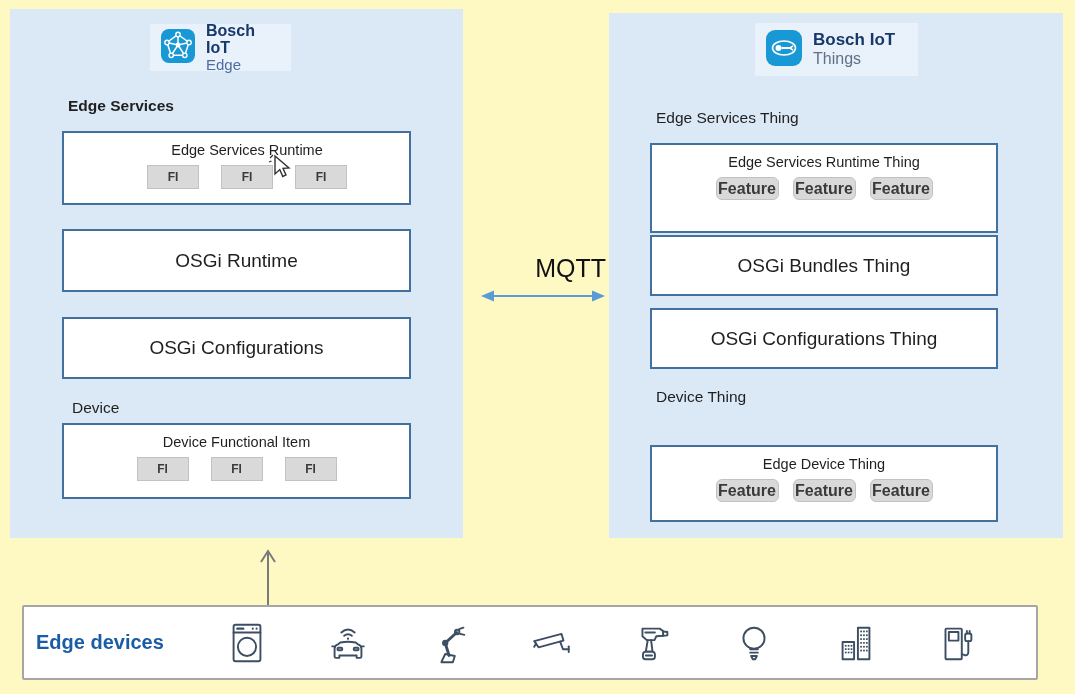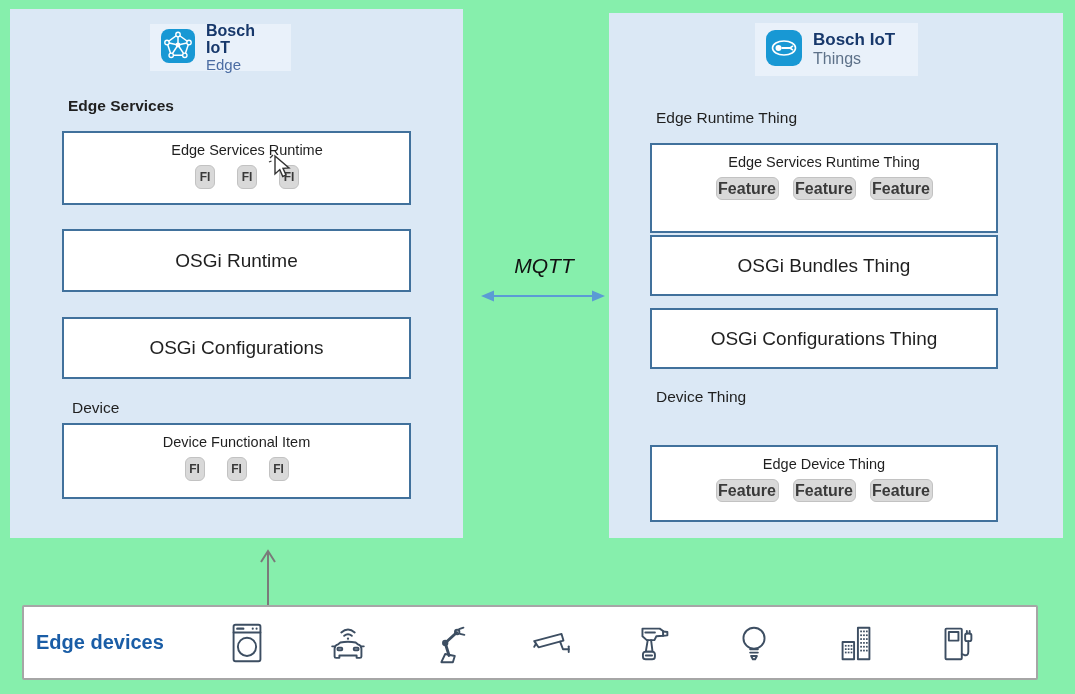--- a/index.html
+++ b/index.html
@@ -1,37 +1,37 @@
 <!DOCTYPE html>
 <html><head>
 <meta charset="utf-8">
 <style>
   html,body{margin:0;padding:0;background:#fff;}
-  .canvas{position:relative;width:1075px;height:694px;background:#86efac;
+  .canvas{position:relative;width:1075px;height:694px;background:#fef9c3;
           font-family:"Liberation Sans","DejaVu Sans",sans-serif;overflow:hidden;}
   .abs{position:absolute;box-sizing:border-box;}
   .panel{background:#dbe8f5;}
   .logo-chip{background:#e9f1fa;display:flex;align-items:center;gap:10px;padding:0 10px;}
   .logo-icon{flex:0 0 auto;display:block;}
   .logo-text{display:flex;flex-direction:column;line-height:1.1;}
   .logo-title{font-weight:bold;color:#17386b;font-size:16px;}
   .logo-sub{color:#4c6da3;font-size:15px;}
   .logo-sub.gray{color:#5d7189;}
   .sec-label{font-size:15.5px;color:#1f1f1f;}
   .wbox{background:#ffffff;border:2px solid #41719c;display:flex;flex-direction:column;
         align-items:center;justify-content:center;}
   .wbox.withchips{justify-content:flex-start;padding-top:9px;}
   .btitle{font-size:14.5px;color:#1f1f1f;}
   .bigtext{font-size:19px;color:#1f1f1f;}
   .chiprow{display:flex;justify-content:center;margin-top:7px;}
   .chip{background:#d9d9d9;border:1px solid #c2c2c2;color:#3a3a3a;font-weight:bold;
         display:flex;align-items:center;justify-content:center;box-sizing:border-box;}
-  .chip.fi{width:20px;height:24px;font-size:12px;margin:0 11px;border-radius:6px;}
+  .chip.fi{width:52px;height:24px;font-size:12px;margin:0 11px;}
   .chip.feature{width:63px;height:23px;font-size:16px;margin:0 7px;border-radius:6px;}
-  .mqtt-label{font-size:21px;color:#111;text-align:center;font-style:italic;}
+  .mqtt-label{font-size:25px;color:#111;text-align:right;}
   .bottombox{border:2px solid #a6a6a6;background:#fff;display:flex;align-items:center;border-radius:2px;}
   .devlabel{font-size:20px;font-weight:bold;color:#1a5da6;padding-left:12px;width:160px;flex:0 0 auto;}
   .iconrow{flex:1;display:flex;justify-content:space-around;align-items:center;padding-right:28px;}
   .dicon{width:46px;height:46px;display:block;}
   .dicon svg{width:100%;height:100%;stroke:#3d4e62;fill:none;stroke-width:2;
              stroke-linecap:round;stroke-linejoin:round;display:block;}
   .dicon svg .fil{fill:#3d4e62;stroke:none;}
 </style>
 </head>
 <body>
@@ -111,21 +111,21 @@
           <line x1="25" y1="19" x2="28" y2="16.8" stroke="#fff" stroke-width="1.6"></line>
           <line x1="25" y1="19" x2="28" y2="21.2" stroke="#fff" stroke-width="1.6"></line>
         </svg>
       </span>
       <span class="logo-text">
         <span class="logo-title" style="font-size:17px;">Bosch IoT</span>
         <span class="logo-sub gray" style="font-size:16px;">Things</span>
       </span>
     </div>
 
-    <div class="abs sec-label" style="left:47px;top:96px;">Edge Runtime Thing</div>
+    <div class="abs sec-label" style="left:47px;top:96px;">Edge Services Thing</div>
 
     <div class="abs wbox withchips" style="left:41px;top:130px;width:348px;height:90px;">
       <div class="btitle">Edge Services Runtime Thing</div>
       <div class="chiprow">
         <span class="chip feature">Feature</span>
         <span class="chip feature">Feature</span>
         <span class="chip feature">Feature</span>
       </div>
     </div>
 

